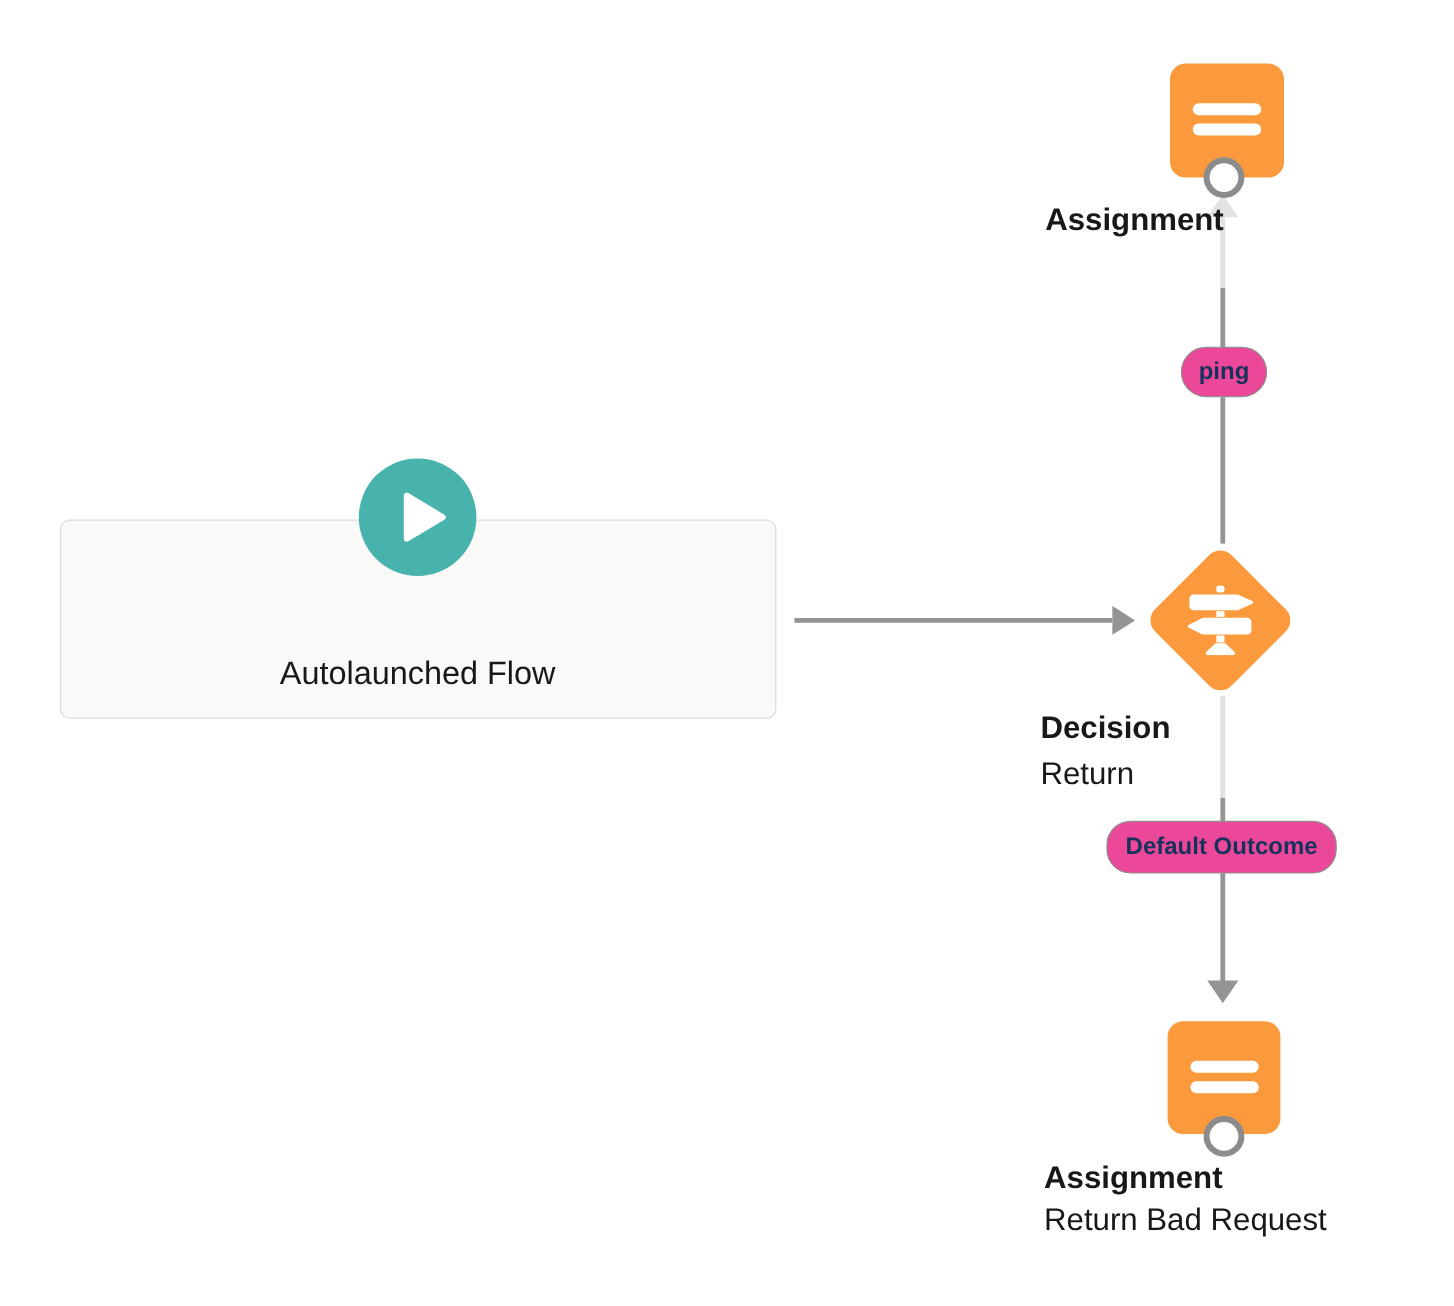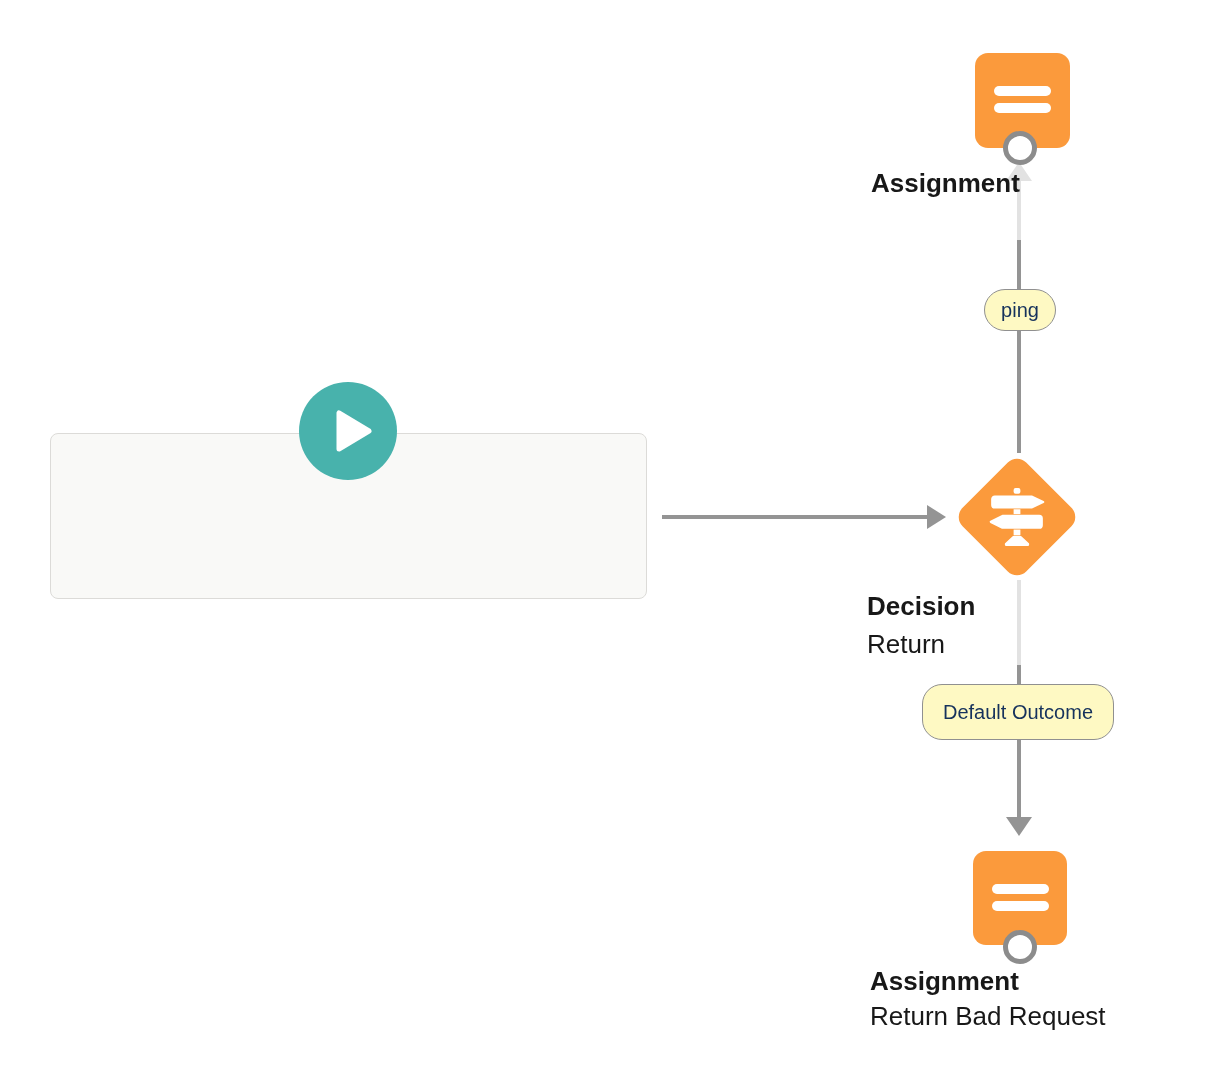--- a/index.html
+++ b/index.html
@@ -34,27 +34,28 @@
     border-right: 13px solid transparent;
     border-bottom: 19px solid var(--connector-light, #e2e2e2);
   }
 
   
   .pill {
     position: absolute;
     display: flex;
     align-items: center;
     justify-content: center;
-    background: #fef9c3;
+    background: #ec4899;
     border: 1.5px solid var(--pill-border, #909090);
     border-radius: 21px;
     color: var(--pill-text, #16325c);
     font-size: 20px;
     z-index: 3;
     cursor: pointer;
+    font-weight: bold;
   }
 
   
   .lbl {
     position: absolute;
     width: 300px;
     color: var(--label-text, #181818);
     font-size: 26px;
     line-height: 31px;
     z-index: 2;
@@ -177,32 +178,33 @@
   <div class="arrow right" style="left:927px; top:505px;"></div>
 
   <div class="arrow up-light" style="left:1006px; top:162px;"></div>
   <div class="seg light" style="left:1017px; top:180px; width:4px; height:60px;"></div>
   <div class="seg" style="left:1017px; top:240px; width:4px; height:50px;"></div>
   <div class="seg" style="left:1017px; top:331px; width:4px; height:122px;"></div>
   <div class="pill" style="left:984px; top:289px; width:72px; height:42px;">ping</div>
 
   <div class="seg light" style="left:1017px; top:580px; width:4px; height:85px;"></div>
   <div class="seg" style="left:1017px; top:665px; width:4px; height:20px;"></div>
-  <div class="pill" style="left:922px; top:684px; width:192px; height:56px; border-radius:20px;">Default Outcome</div>
+  <div class="pill" style="left:922px; top:684px; width:192px; height:44px; border-radius:20px;">Default Outcome</div>
   <div class="seg" style="left:1017px; top:723px; width:4px; height:95px;"></div>
   <div class="arrow down" style="left:1006px; top:817px;"></div>
 
   <div class="start-box"></div>
   <div class="start-circle">
     <span style="display:flex;">
       <svg width="98" height="98" viewBox="0 0 98 98">
         <polygon points="40,31 40,67 70,49" fill="#ffffff" stroke="#ffffff" stroke-width="5" stroke-linejoin="round"></polygon>
       </svg>
     </span>
   </div>
+  <div class="start-subtitle">Autolaunched Flow</div>
 
   <div class="diamond">
     <div class="icon-wrap">
       <svg width="58" height="58" viewBox="0 0 60 60" fill="#ffffff">
         <rect x="26.5" y="0" width="7" height="6" rx="2"></rect>
         <path d="M7 9 H45 L57 14.5 L45 20 H7 A2.5 2.5 0 0 1 4.5 17.5 V11.5 A2.5 2.5 0 0 1 7 9 Z" stroke="#ffffff" stroke-width="2.5" stroke-linejoin="round"></path>
         <rect x="26.5" y="22" width="7" height="5"></rect>
         <path d="M53 29 H15 L3 35 L15 41 H53 A2.5 2.5 0 0 0 55.5 38.5 V31.5 A2.5 2.5 0 0 0 53 29 Z" stroke="#ffffff" stroke-width="2.5" stroke-linejoin="round"></path>
         <rect x="26.5" y="43" width="7" height="6"></rect>
         <path d="M26 50.5 H34 L41.5 57.5 A1.2 1.2 0 0 1 40.6 59.5 H19.4 A1.2 1.2 0 0 1 18.5 57.5 Z" stroke="#ffffff" stroke-width="1.5" stroke-linejoin="round"></path>

